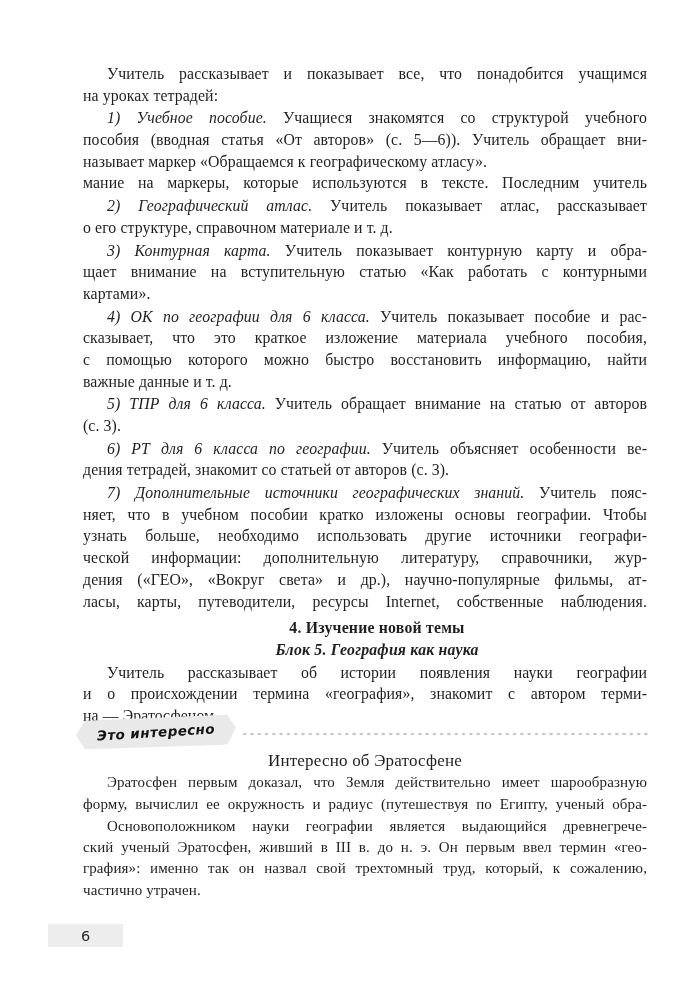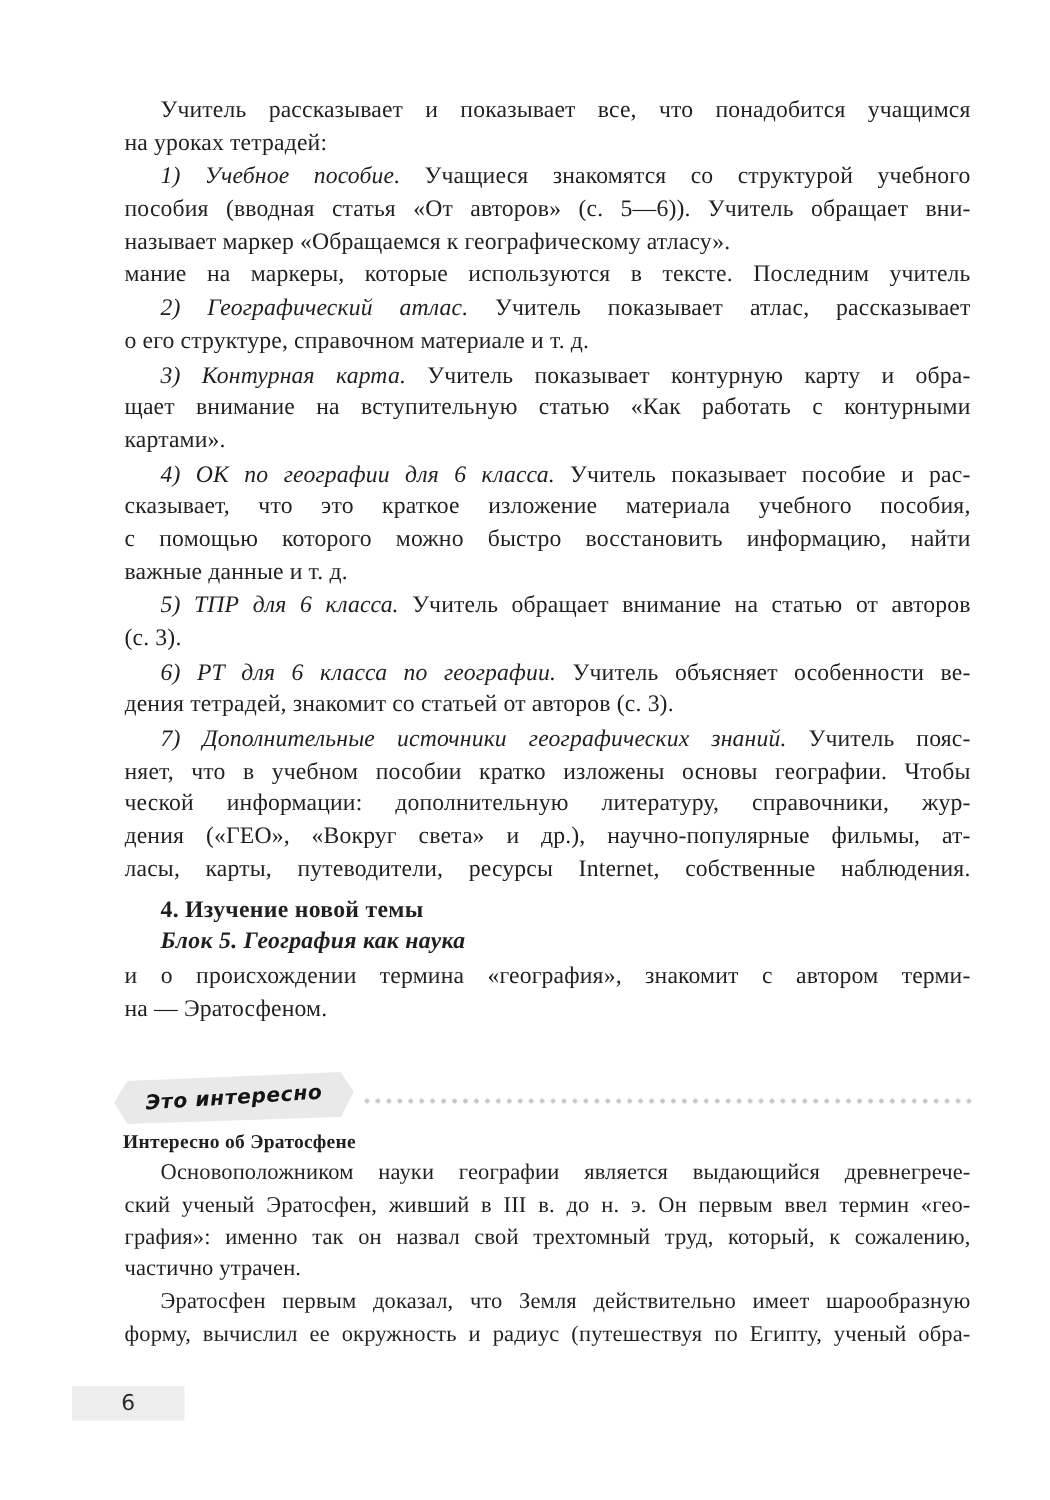--- a/index.html
+++ b/index.html
@@ -16,31 +16,31 @@
   .col{position:absolute;left:82px;width:566px;}
   .main-col{top:62px;}
   .int-col{top:750px;font-size:15px;}
   .block{margin:1px;}
   .line{
     font-size:15.8px;line-height:21.7px;height:21.7px;
     overflow:hidden;text-align:left;letter-spacing:0.1px;
   }
   .int-col .line{font-size:15px;line-height:21.3px;height:21.3px;}
   .line.j{text-align:justify;text-align-last:justify;}
-  .line.ind{text-indent:24px;}
+  .line.ind{text-indent:24px;text-align:center;}
   .line span.i{font-style:italic;}
   .line span.b{font-weight:bold;}
   .line span.bi{font-weight:bold;font-style:italic;}
   .block.head{margin-top:5px;}
   .block.head .line{letter-spacing:0.2px;}
 
   
   .int-heading{
-    font-weight:bold;font-size:13px;line-height:21.3px;height:21.3px;
-    letter-spacing:0.2px;
+    font-weight:normal;font-size:17px;line-height:21.3px;height:21.3px;
+    text-align:center;letter-spacing:0.2px;
   }
 
   
   .ribbon-wrap{position:absolute;left:76px;top:715px;width:160px;height:34px;}
   .ribbon{
     position:absolute;inset:0;
     transform:rotate(-3.5deg);
     clip-path:polygon(0 45%, 6% 4%, 95% 12%, 100% 52%, 94% 100%, 5% 88%);
     display:flex;align-items:center;justify-content:center;
   }
@@ -103,53 +103,55 @@
         <div class="line j ind"><span class="i">5) ТПР для 6 класса.</span><span> Учитель обращает внимание на статью от авторов</span></div>
         <div class="line"><span>(с. 3).</span></div>
       </div>
       <div class="block">
         <div class="line j ind"><span class="i">6) РТ для 6 класса по географии.</span><span> Учитель объясняет особенности ве-</span></div>
         <div class="line"><span>дения тетрадей, знакомит со статьей от авторов (с. 3).</span></div>
       </div>
       <div class="block">
         <div class="line j ind"><span class="i">7) Дополнительные источники географических знаний.</span><span> Учитель пояс-</span></div>
         <div class="line j"><span>няет, что в учебном пособии кратко изложены основы географии. Чтобы</span></div>
+        <div class="line j"><span>узнать больше, необходимо использовать другие источники географи-</span></div>
         <div class="line j"><span>ческой информации: дополнительную литературу, справочники, жур-</span></div>
         <div class="line j"><span>дения («ГЕО», «Вокруг света» и др.), научно-популярные фильмы, ат-</span></div>
         <div class="line j"><span>ласы, карты, путеводители, ресурсы Internet, собственные наблюдения.</span></div>
       </div>
       <div class="block head">
         <div class="line ind"><span class="b">4. Изучение новой темы</span></div>
         <div class="line ind"><span class="bi">Блок 5. География как наука</span></div>
       </div>
       <div class="block">
+        <div class="line j ind"><span>Учитель рассказывает об истории появления науки географии</span></div>
         <div class="line j"><span>и о происхождении термина «география», знакомит с автором терми-</span></div>
         <div class="line"><span>на — Эратосфеном.</span></div>
       </div>
     </div>
 
   <div class="ribbon-wrap">
     <div class="ribbon" style="background: rgb(233, 233, 233);">
       <span class="ribbon-label">Это интересно</span>
     </div>
   </div>
   <div class="dots" style="background-image: radial-gradient(circle, rgb(198, 198, 198) 1.4px, transparent 1.6px);"></div>
 
   <div class="col int-col">
     <div class="int-heading">Интересно об Эратосфене</div>
     <div>
         <div class="block">
+          <div class="line j ind"><span>Эратосфен первым доказал, что Земля действительно имеет шарообразную</span></div>
+          <div class="line j"><span>форму, вычислил ее окружность и радиус (путешествуя по Египту, ученый обра-</span></div>
+        </div>
+        <div class="block">
           <div class="line j ind"><span>Основоположником науки географии является выдающийся древнегрече-</span></div>
           <div class="line j"><span>ский ученый Эратосфен, живший в III в. до н. э. Он первым ввел термин «гео-</span></div>
           <div class="line j"><span>графия»: именно так он назвал свой трехтомный труд, который, к сожалению,</span></div>
           <div class="line"><span>частично утрачен.</span></div>
-        </div>
-        <div class="block">
-          <div class="line j ind"><span>Эратосфен первым доказал, что Земля действительно имеет шарообразную</span></div>
-          <div class="line j"><span>форму, вычислил ее окружность и радиус (путешествуя по Египту, ученый обра-</span></div>
         </div>
       </div>
   </div>
 
   <div class="page-num-box">
     <span class="page-num">6</span>
   </div>
 
 </div>
 

